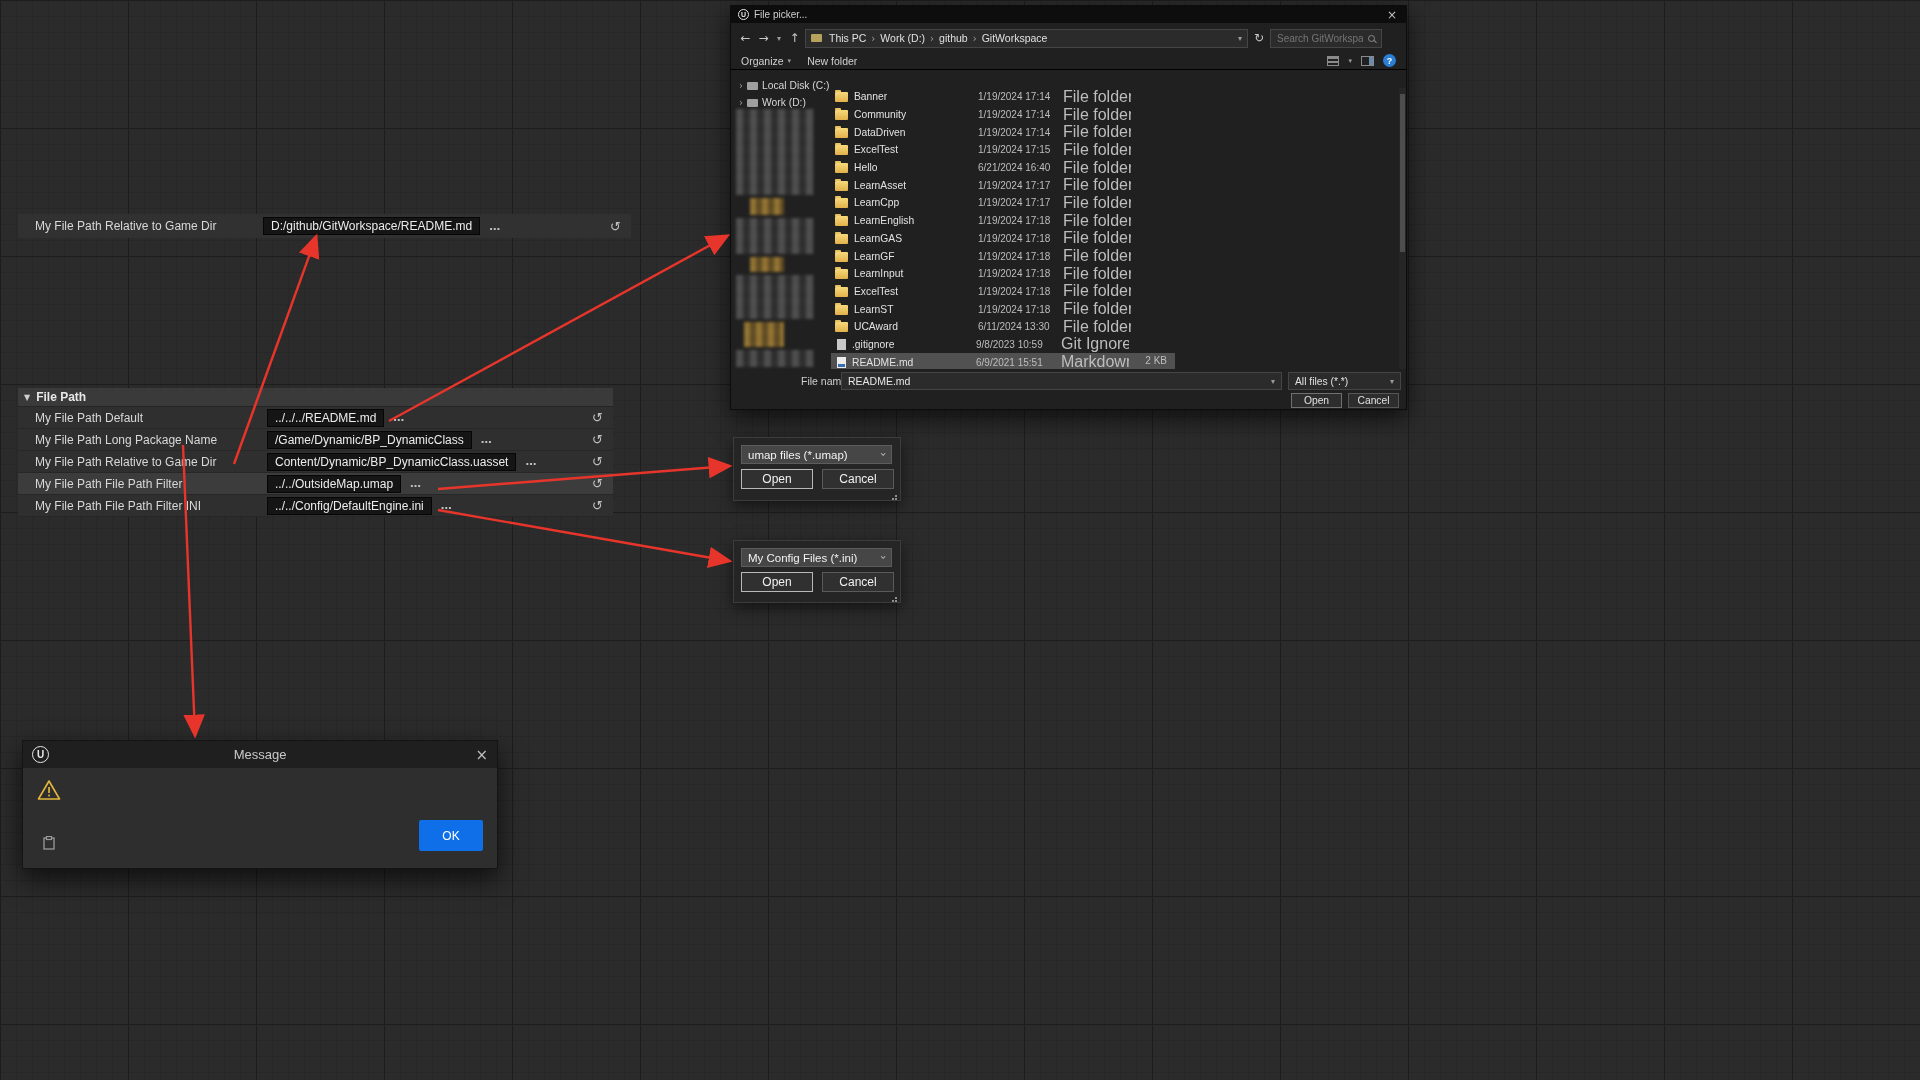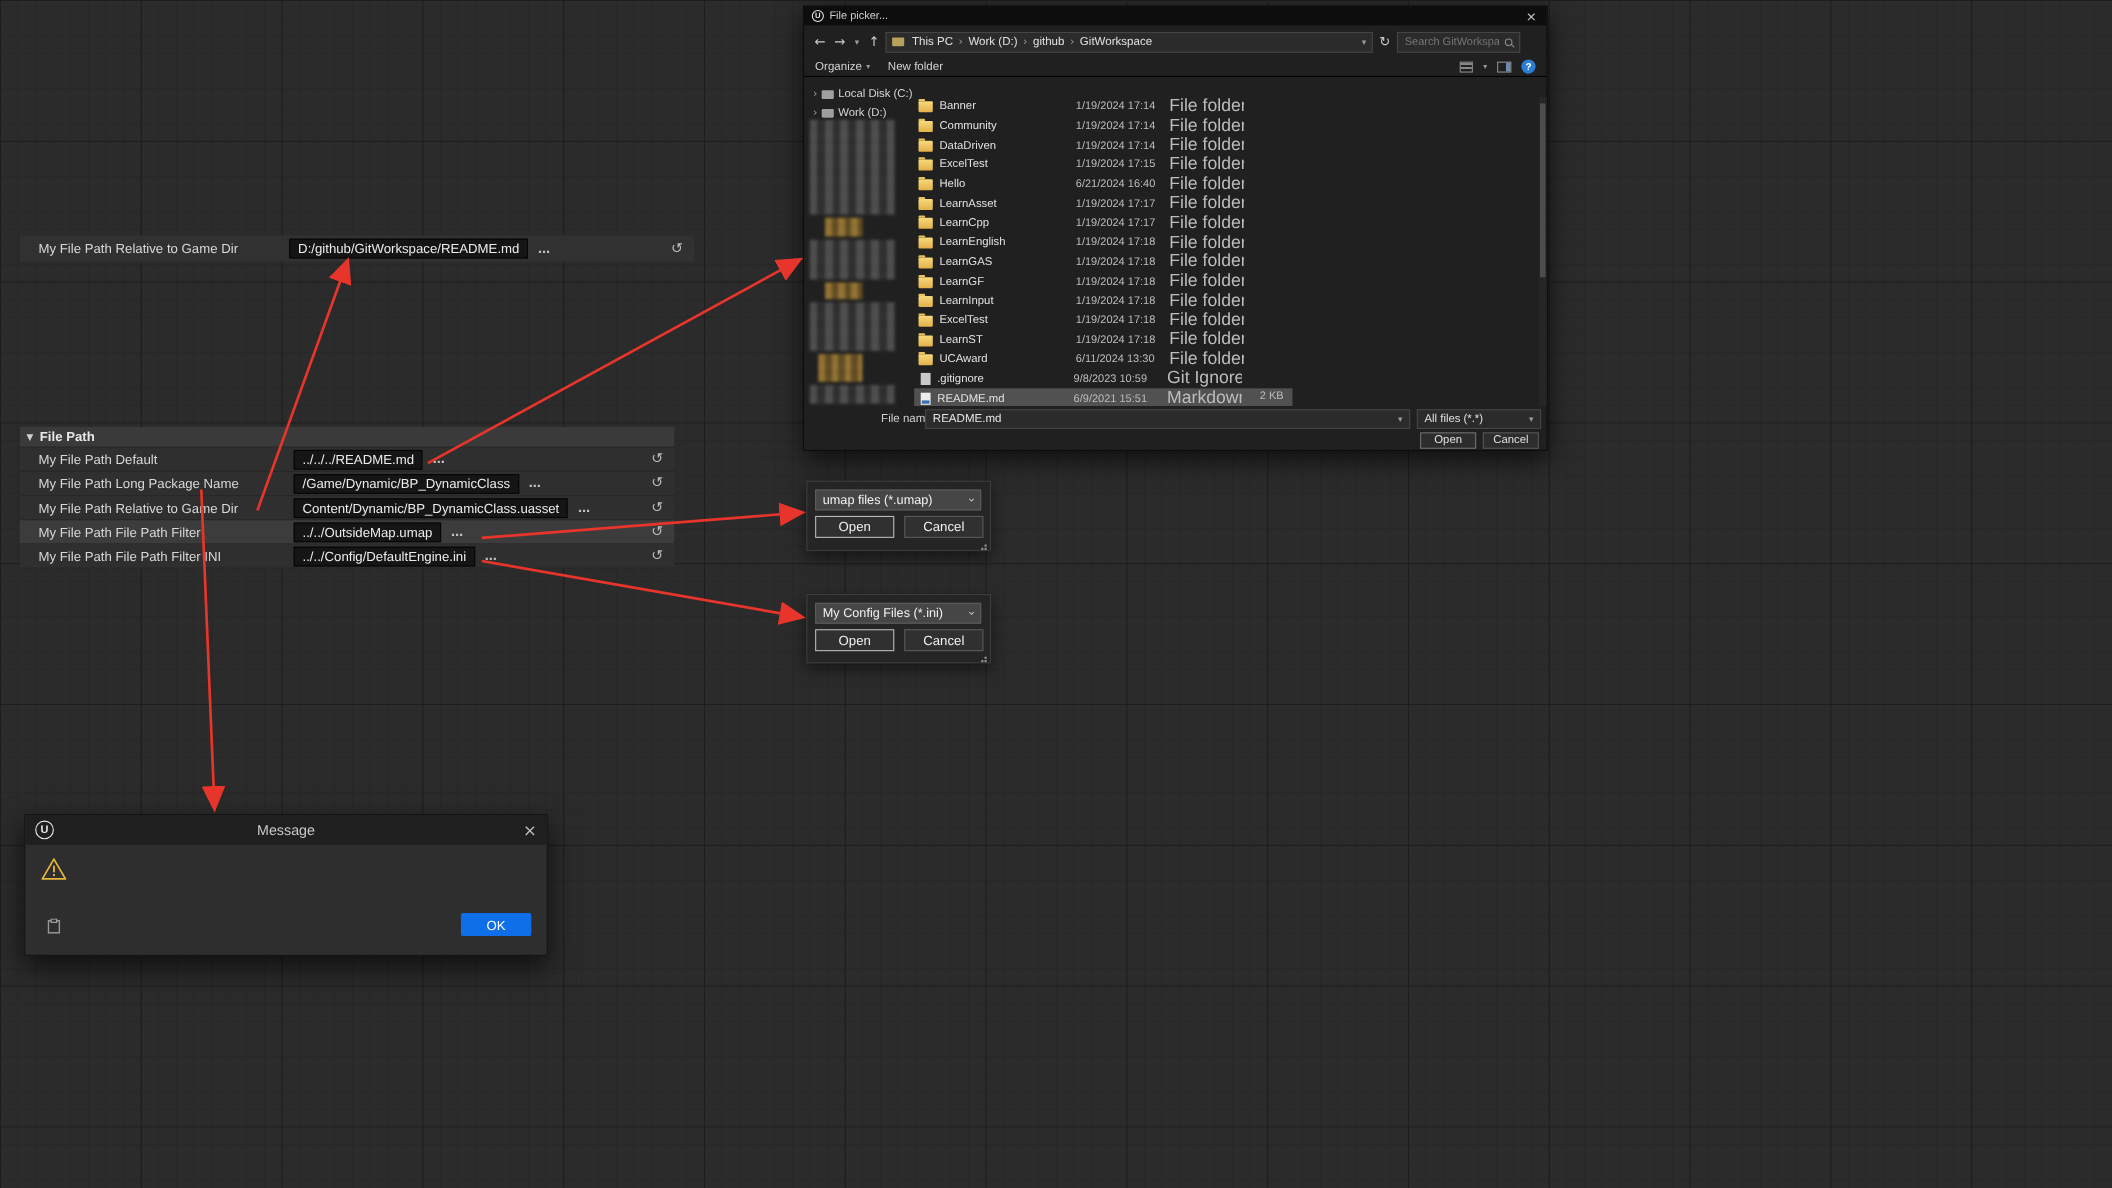--- a/index.html
+++ b/index.html
@@ -138,21 +138,21 @@
 
   
   .msg { position:absolute; left:22px; top:740px; width:476px; height:129px; background:#2e2e2e; border:1px solid #141414; box-shadow:0 10px 24px rgba(0,0,0,.65); }
   .msg-title { position:relative; height:27px; background:#1f1f1f; display:flex; align-items:center; padding:0 9px; }
   .ue-logo { width:17px; height:17px; border:1.5px solid #e8e8e8; border-radius:50%; color:#e8e8e8; font-size:10px; display:flex; align-items:center; justify-content:center; font-weight:bold; }
   .msg-title-label { position:absolute; left:0; right:0; text-align:center; color:#c9c9c9; font-size:13px; }
   .msg-close { margin-left:auto; color:#bdbdbd; font-size:15px; z-index:1; }
   .warn-ic { position:absolute; left:14px; top:38px; }
   .msg-text { position:absolute; left:46px; top:40px; width:408px; font-size:12.5px; line-height:1.5; color:#e6e6e6; }
   .clip-ic { position:absolute; left:20px; bottom:14px; }
-  .ok-btn { position:absolute; right:14px; bottom:17px; width:64px; height:21px; background:#0f6fe8; color:#fff; font-size:12px; display:flex; align-items:center; justify-content:center; border-radius:2px; }
+  .ok-btn { position:absolute; right:14px; bottom:17px; width:64px; height:31px; background:#0f6fe8; color:#fff; font-size:12px; display:flex; align-items:center; justify-content:center; border-radius:2px; }
 
   .arrows { position:absolute; left:0; top:0; pointer-events:none; }
 </style>
 </head>
 <body>
 
 <div class="canvas">
 
   <div class="top-strip">
     <span class="prop-label">My File Path Relative to Game Dir</span>

